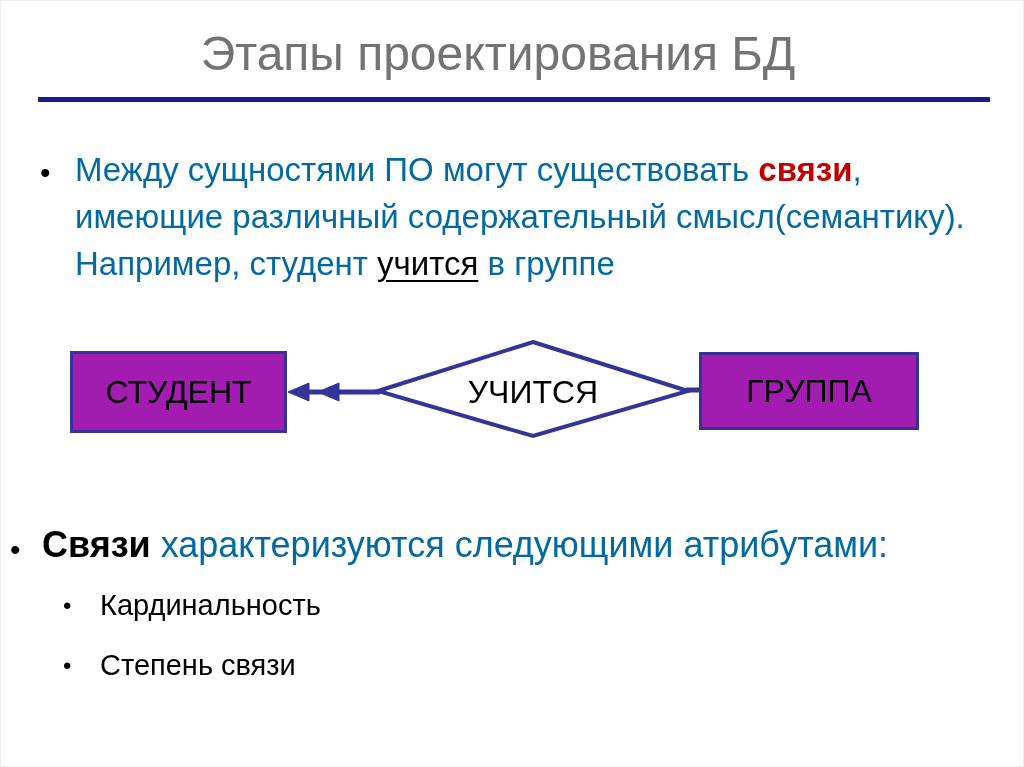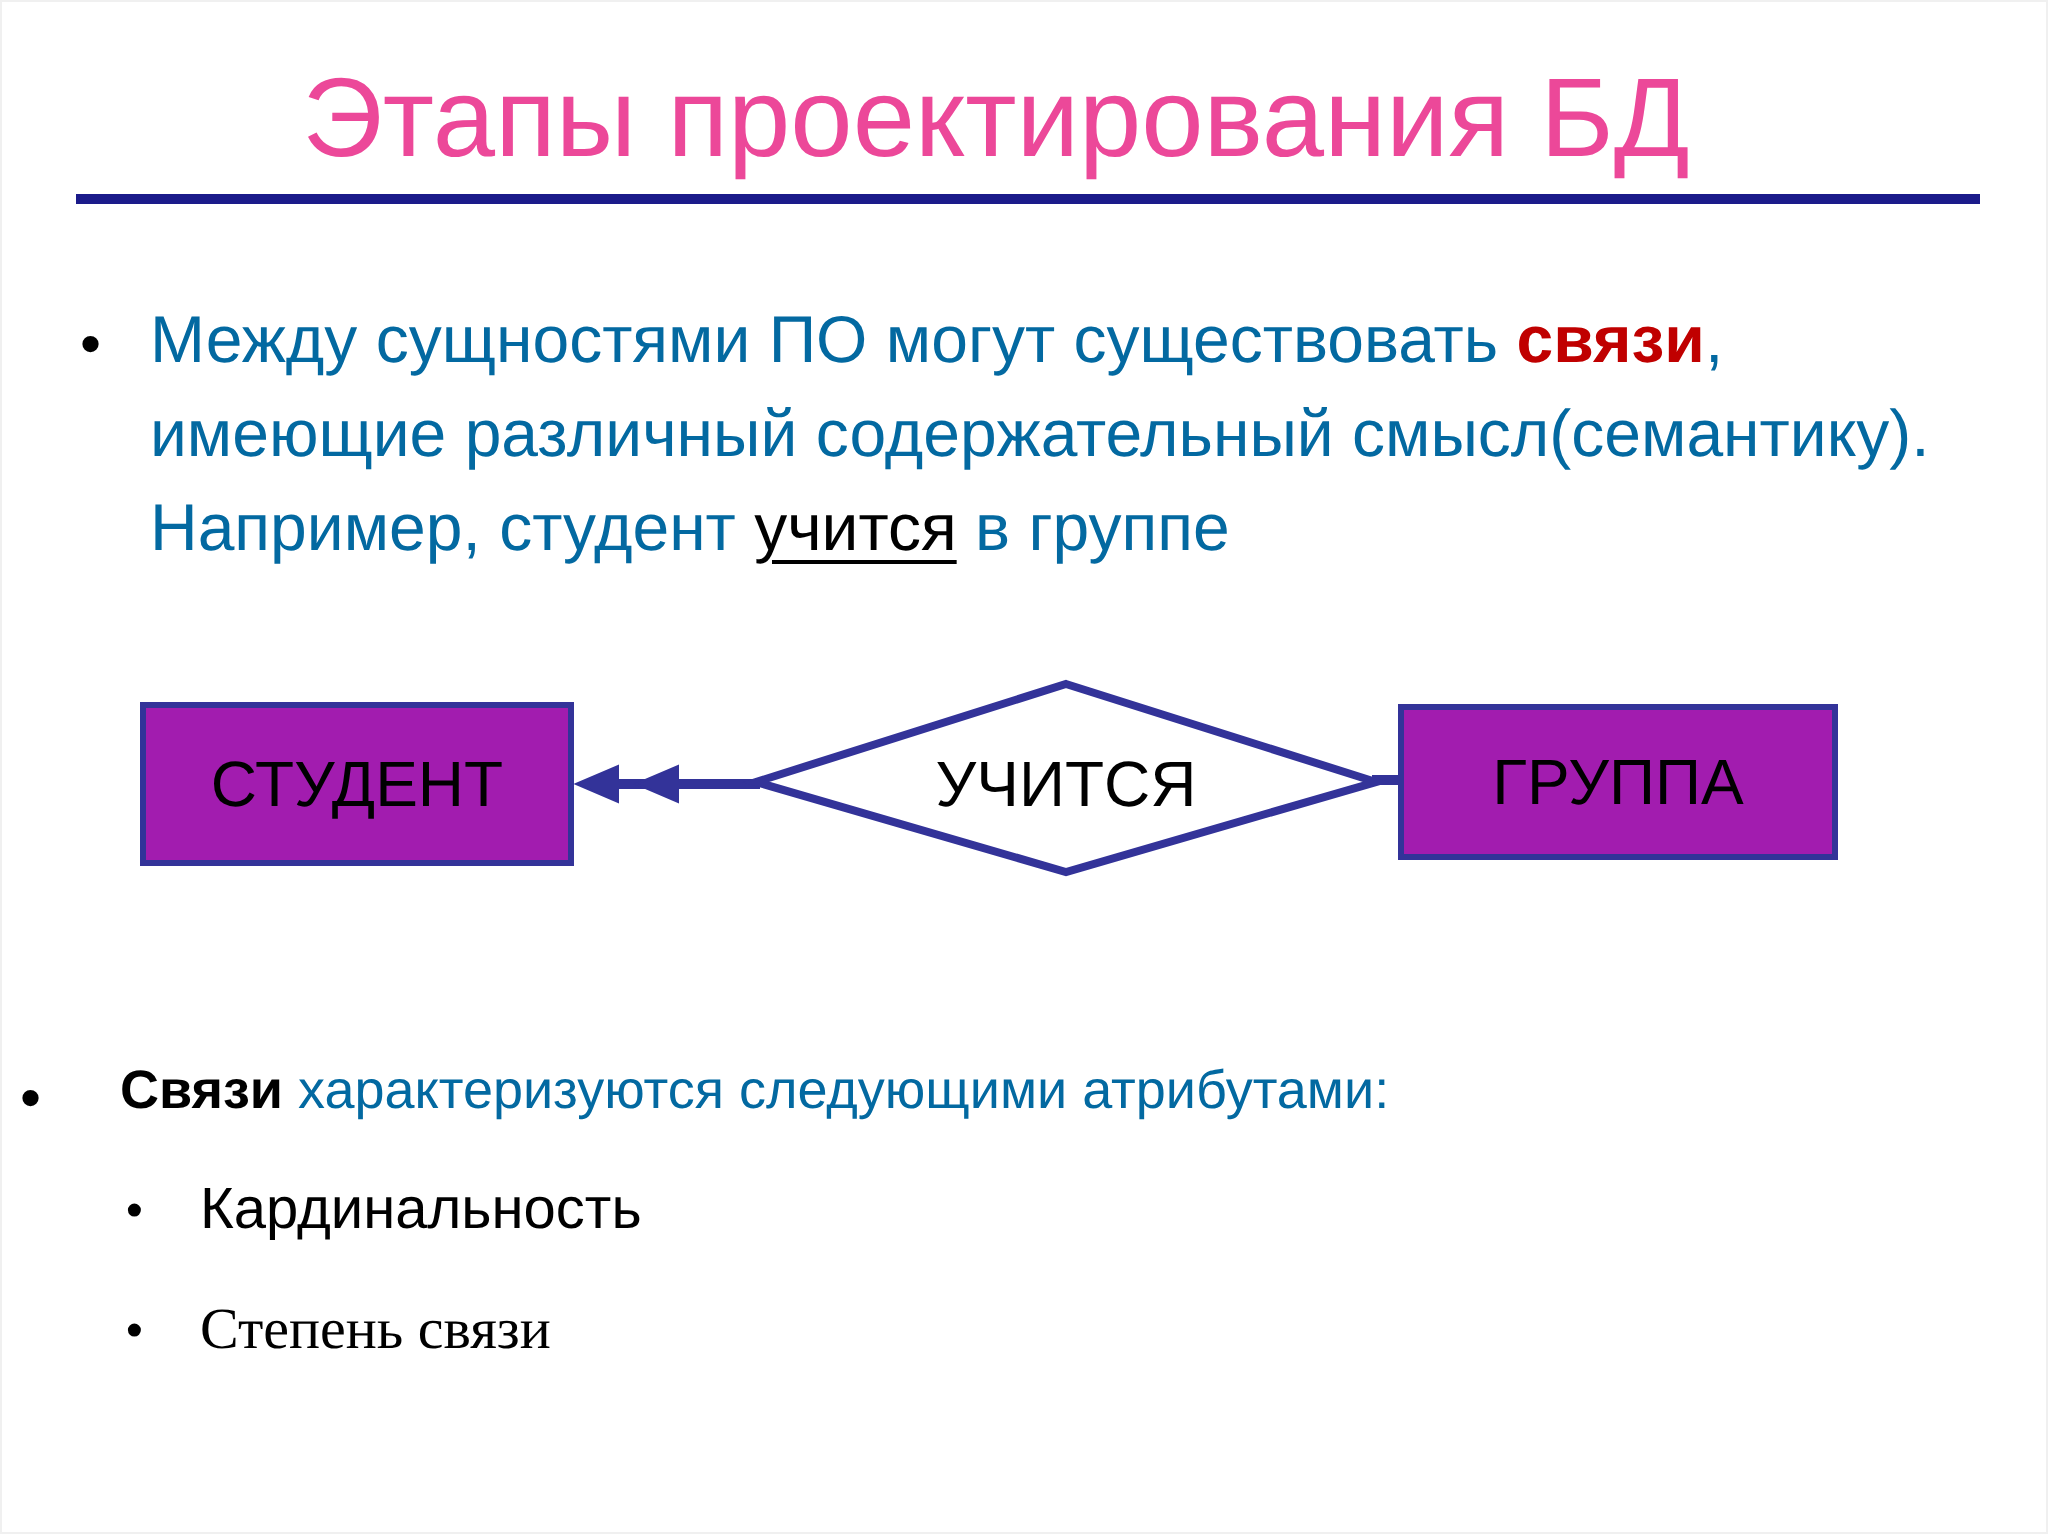--- a/index.html
+++ b/index.html
@@ -9,22 +9,22 @@
     background:#ffffff;
     font-family:"Liberation Sans", sans-serif;
     color:#000;
     overflow:hidden;
     box-shadow:inset 0 0 0 1px #f0f0f0;
   }
   
   .title{
     position:absolute;left:0;top:26px;width:996px;
     text-align:center;
-    font-size:56px;font-weight:400;letter-spacing:0;
-    color:#ec4899;
+    font-size:48px;font-weight:400;letter-spacing:0;
+    color:#737373;
     white-space:nowrap;
   }
   .title-rule{
     position:absolute;left:38px;top:97px;width:952px;height:5px;
     background:#1b1b8a;
   }
   
   .bullet-dot{
     position:absolute;
     font-size:30px;line-height:30px;color:#000;
@@ -49,30 +49,30 @@
   .entity-left{left:70px;top:351px;width:211px;height:76px;}
   .entity-right{left:699px;top:352px;width:214px;height:72px;justify-content:center;}
   .relation-label{
     position:absolute;left:433px;top:374px;width:200px;
     text-align:center;font-size:32px;color:#000;
   }
   
   .dot-2{left:10px;top:535px;}
   .para-2{
     position:absolute;left:42px;top:523px;width:940px;
-    font-size:27px;line-height:44px;margin-left:18px;
+    font-size:36px;line-height:44px;
   }
   
   .sub-bullet{
     position:absolute;left:100px;
     font-size:29px;line-height:34px;color:#000;
   }
   .sub-dot{position:absolute;left:63px;font-size:24px;color:#000;}
   .sub-1{top:588px;}  .sub-dot-1{top:592px;}
-  .sub-2{top:648px;font-family:Liberation Serif, serif;}  .sub-dot-2{top:652px;}
+  .sub-2{top:648px;}  .sub-dot-2{top:652px;}
 </style>
 </head>
 <body>
 
 <div class="slide">
 
   <div class="title">Этапы проектирования БД</div>
   <div class="title-rule"></div>
 
   <div class="bullet-dot dot-1">•</div>

